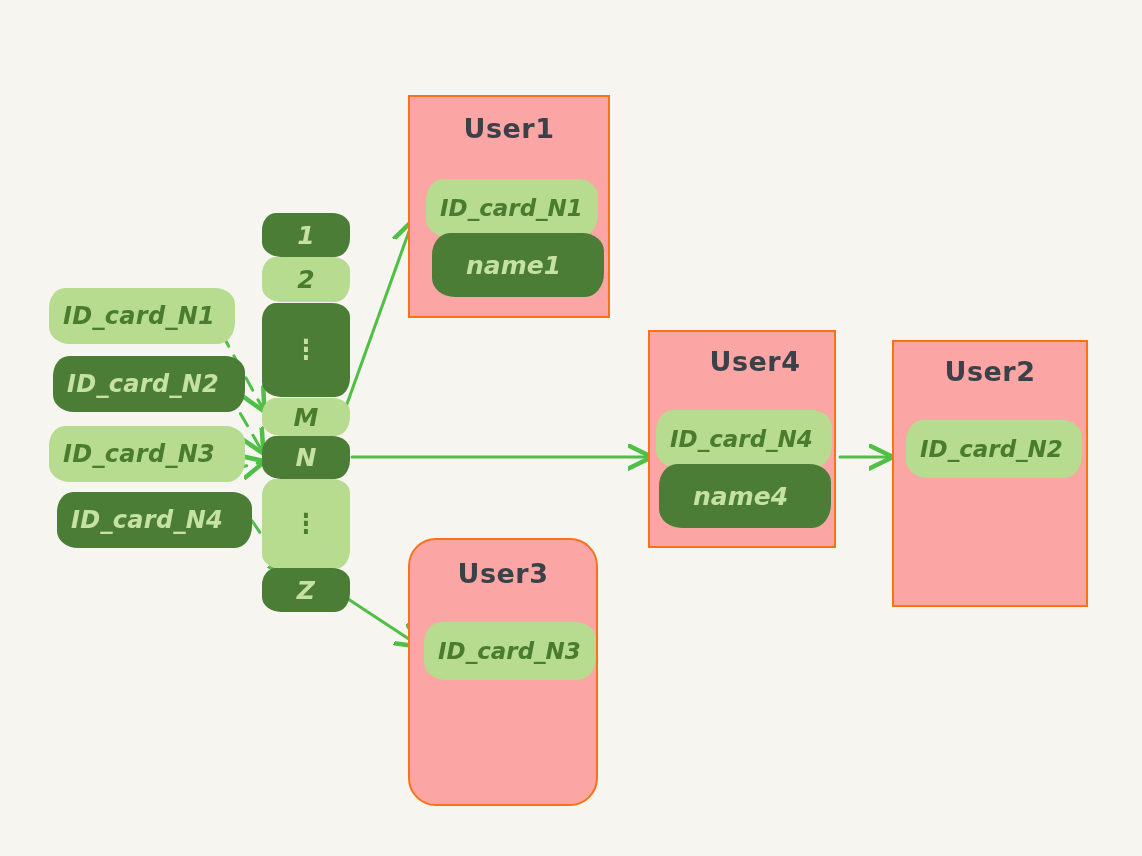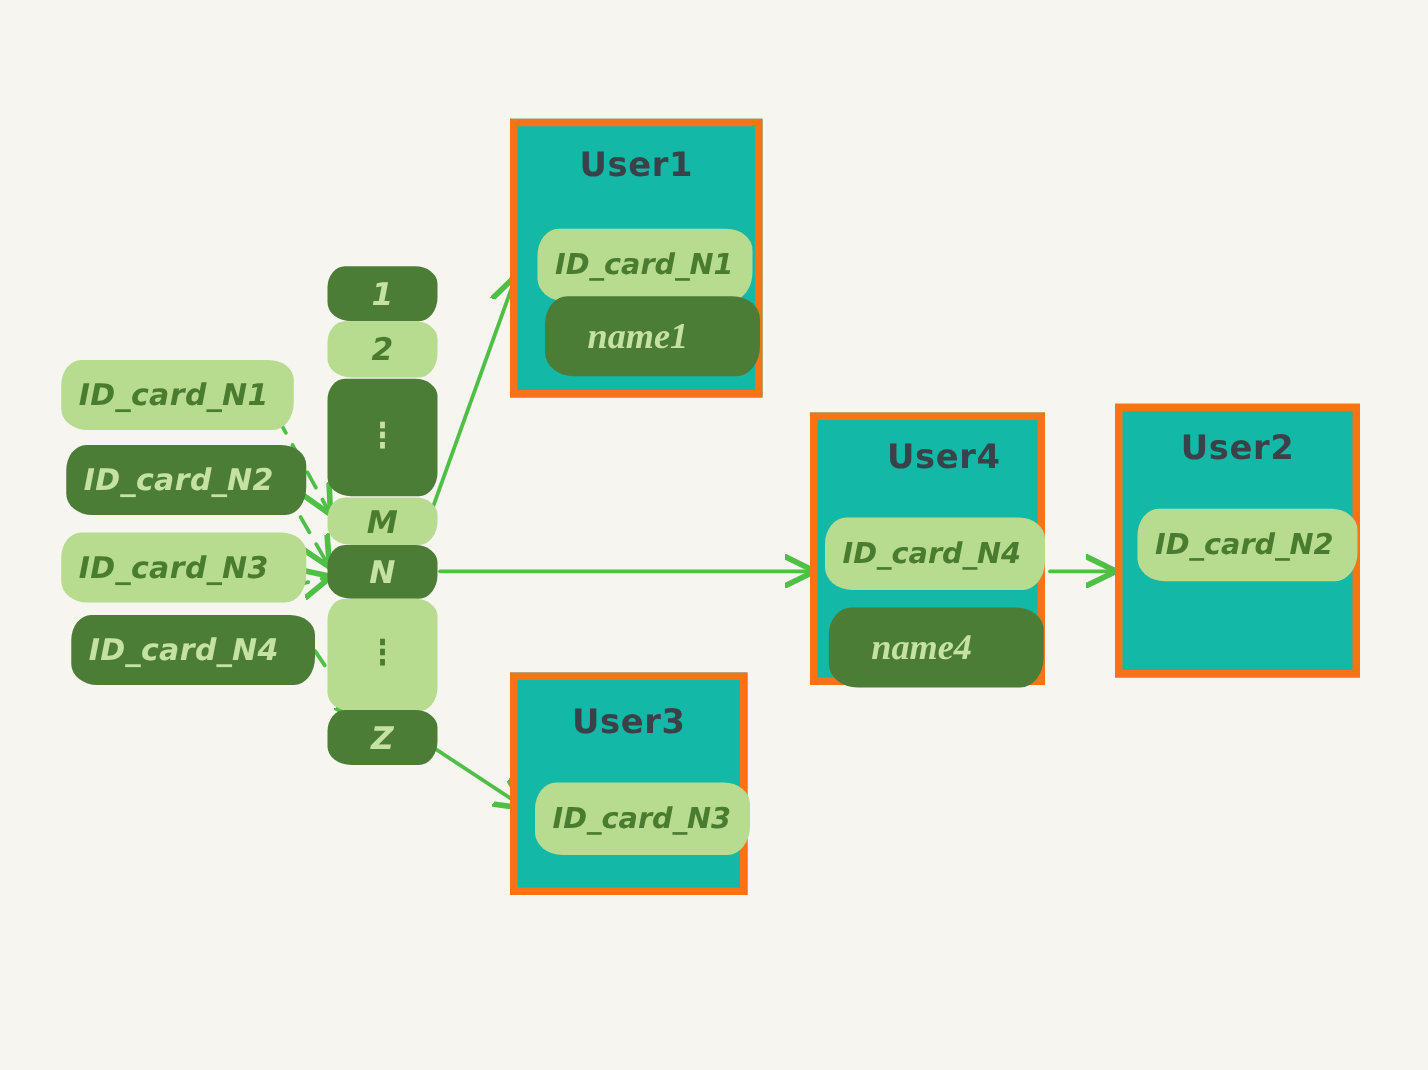--- a/index.html
+++ b/index.html
@@ -65,22 +65,22 @@
     font-style: normal;
     text-align: center;
     display: block;
     transform: scaleY(1.25);
   }
 
   
   .user-card {
     position: absolute;
     box-sizing: border-box;
-    border: 6px solid #f97316;
-    background: #14b8a6;
+    border: 2px solid #f97316;
+    background: #fca5a5;
   }
   .user-title {
     position: absolute;
     left: 0;
     width: 100%;
     text-align: center;
     font-family: "DejaVu Sans", sans-serif;
     font-weight: 700;
     font-size: 27px;
     color: #3a4149;
@@ -99,24 +99,23 @@
   .card-pill.id {
     background: #b7db8f;
     color: #4a7c2f;
     font-size: 23px;
     padding-left: 14px;
     border-radius: 17px 21px 18px 22px / 21px 17px 23px 18px;
   }
   .card-pill.nm {
     background: #4c7d36;
     color: #c5e2a2;
-    font-size: 29px;
+    font-size: 25px;
     padding-left: 34px;
     border-radius: 18px 22px 19px 23px / 22px 18px 24px 19px;
-    font-family: Liberation Serif, serif;
   }
 </style>
 </head>
 <body>
 
 <div id="stage">
 
   <svg id="wires" viewBox="0 0 1142 856" xmlns="http://www.w3.org/2000/svg">
     <defs>
       <marker id="ah" markerWidth="9" markerHeight="9" refX="7" refY="4.5" orient="auto" markerUnits="strokeWidth">
@@ -183,37 +182,37 @@
   <div class="user-card" style="left:408px; top:95px; width:202px; height:223px;">
     <div class="user-title" style="top:16px;">User1</div>
     <div class="card-pill id" style="left:16px; top:82px; width:172px; height:58px;">
       <span>ID_card_N1</span>
     </div>
     <div class="card-pill nm" style="left:22px; top:136px; width:172px; height:64px;">
       <span>name1</span>
     </div>
   </div>
 
-  <div class="user-card" style="left:408px; top:538px; width:190px; height:178px;">
+  <div class="user-card" style="left:408px; top:538px; width:190px; height:268px;border-radius:28px;">
     <div class="user-title" style="top:18px;">User3</div>
     <div class="card-pill id" style="left:14px; top:82px; width:172px; height:58px;">
       <span>ID_card_N3</span>
     </div>
   </div>
 
   <div class="user-card" style="left:648px; top:330px; width:188px; height:218px;">
     <div class="user-title" style="top:14px;padding-left:13px;">User4</div>
     <div class="card-pill id" style="left:6px; top:78px; width:176px; height:58px;">
       <span>ID_card_N4</span>
     </div>
-    <div class="card-pill nm" style="left:9px; top:132px; width:172px; height:64px;margin-top:18px;">
+    <div class="card-pill nm" style="left:9px; top:132px; width:172px; height:64px;">
       <span>name4</span>
     </div>
   </div>
 
-  <div class="user-card" style="left:892px; top:323px; width:196px; height:219px;padding-left:12px;">
+  <div class="user-card" style="left:892px; top:340px; width:196px; height:267px;padding-left:12px;">
     <div class="user-title" style="top:14px;">User2</div>
     <div class="card-pill id" style="left:12px; top:78px; width:176px; height:58px;">
       <span>ID_card_N2</span>
     </div>
   </div>
 
 </div>
 
 </body></html>

